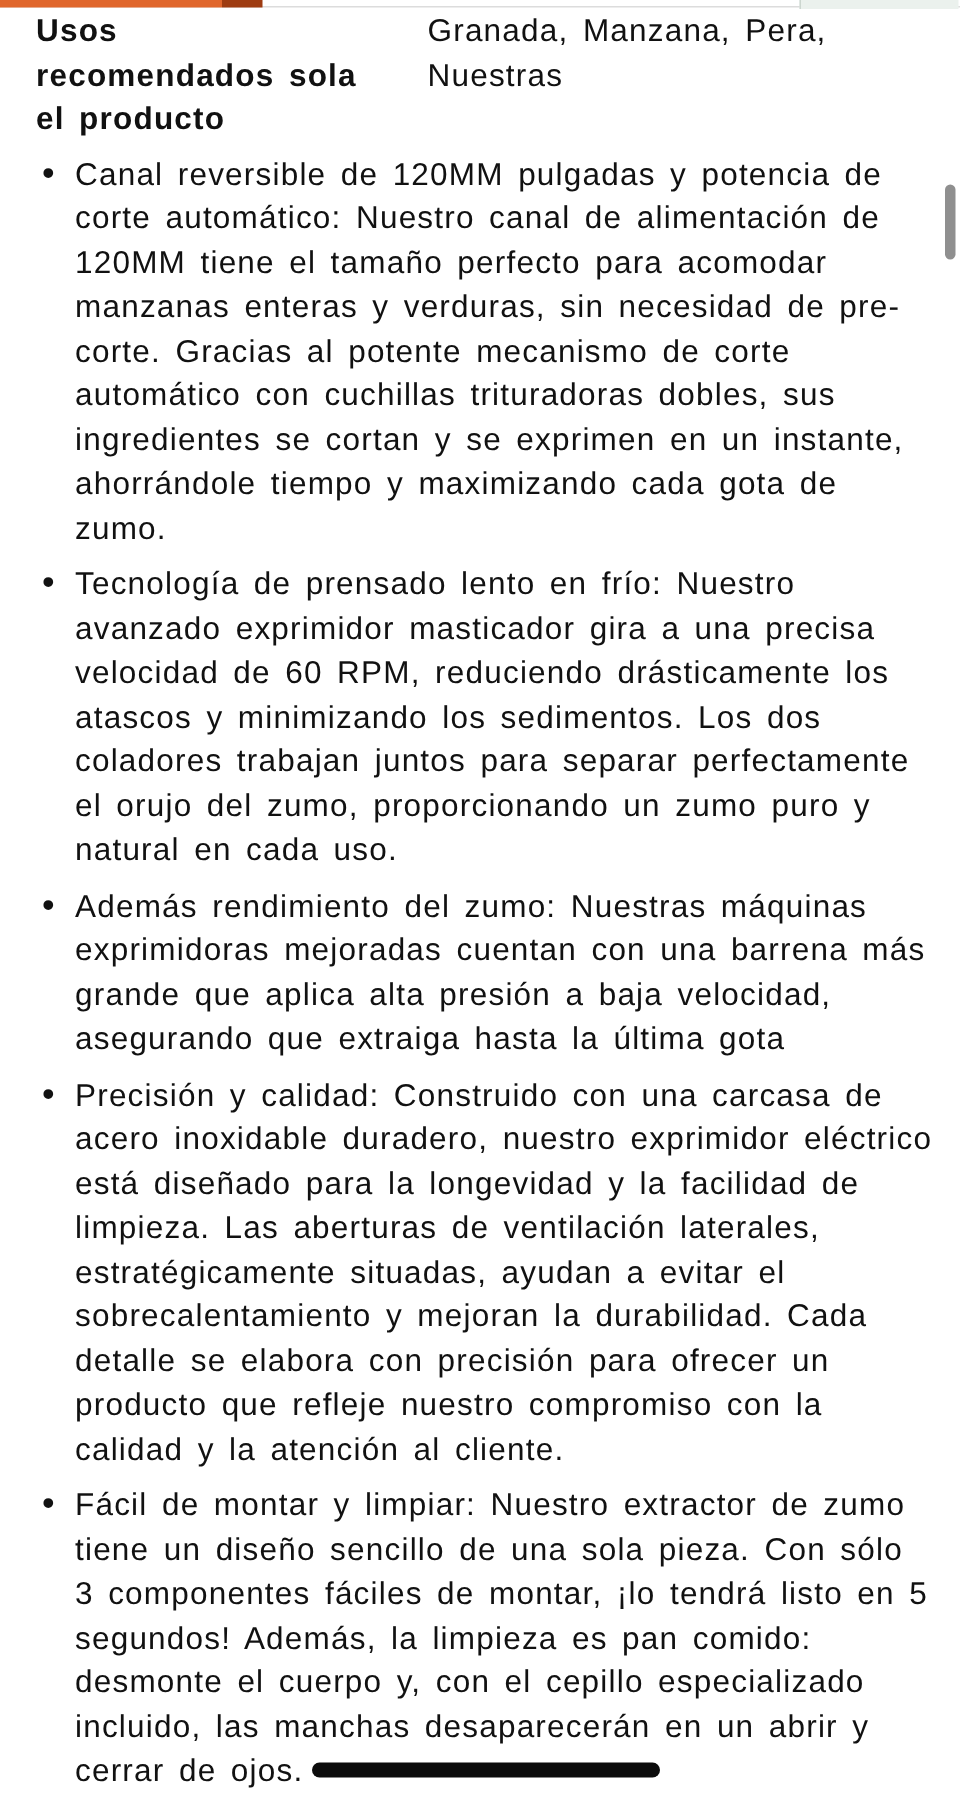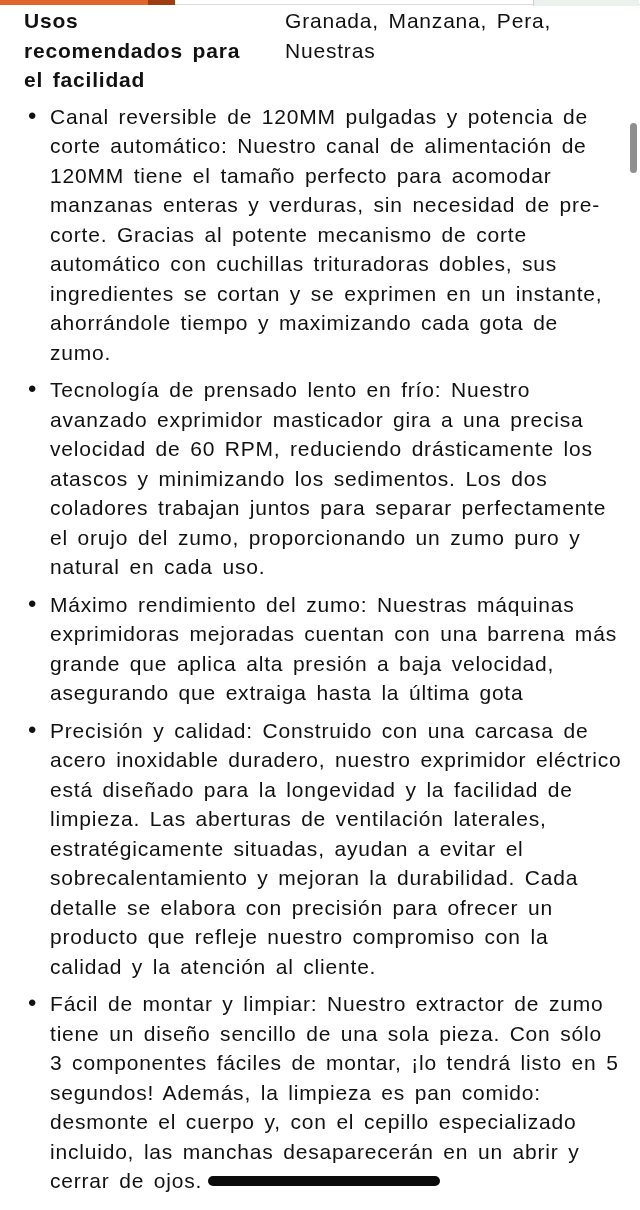--- a/index.html
+++ b/index.html
@@ -96,33 +96,33 @@
 <body>
 
 <div class="top-hairline"></div>
 <div class="top-accent"></div>
 <div class="top-accent-dark"></div>
 <div class="top-corner-box"></div>
 
 <div class="scrollbar-thumb"></div>
 
 <div class="spec-row text">
-  <div class="spec-label">Usos recomendados para el facilidad</div>
+  <div class="spec-label">Usos recomendados sola el producto</div>
   <div class="spec-value">Granada, Manzana, Pera, Nuestras</div>
 </div>
 
 <ul class="features text">
   <li>
     <span>Canal reversible de 120MM pulgadas y potencia de corte automático: Nuestro canal de alimentación de 120MM tiene el tamaño perfecto para acomodar manzanas enteras y verduras, sin necesidad de pre-corte. Gracias al potente mecanismo de corte automático con cuchillas trituradoras dobles, sus ingredientes se cortan y se exprimen en un instante, ahorrándole tiempo y maximizando cada gota de zumo.</span>
   </li>
   <li>
     <span>Tecnología de prensado lento en frío: Nuestro avanzado exprimidor masticador gira a una precisa velocidad de 60 RPM, reduciendo drásticamente los atascos y minimizando los sedimentos. Los dos coladores trabajan juntos para separar perfectamente el orujo del zumo, proporcionando un zumo puro y natural en cada uso.</span>
   </li>
   <li>
-    <span>Máximo rendimiento del zumo: Nuestras máquinas exprimidoras mejoradas cuentan con una barrena más grande que aplica alta presión a baja velocidad, asegurando que extraiga hasta la última gota</span>
+    <span>Además rendimiento del zumo: Nuestras máquinas exprimidoras mejoradas cuentan con una barrena más grande que aplica alta presión a baja velocidad, asegurando que extraiga hasta la última gota</span>
   </li>
   <li>
     <span>Precisión y calidad: Construido con una carcasa de acero inoxidable duradero, nuestro exprimidor eléctrico está diseñado para la longevidad y la facilidad de limpieza. Las aberturas de ventilación laterales, estratégicamente situadas, ayudan a evitar el sobrecalentamiento y mejoran la durabilidad. Cada detalle se elabora con precisión para ofrecer un producto que refleje nuestro compromiso con la calidad y la atención al cliente.</span>
   </li>
   <li>
     <span>Fácil de montar y limpiar: Nuestro extractor de zumo tiene un diseño sencillo de una sola pieza. Con sólo 3 componentes fáciles de montar, ¡lo tendrá listo en 5 segundos! Además, la limpieza es pan comido: desmonte el cuerpo y, con el cepillo especializado incluido, las manchas desaparecerán en un abrir y cerrar de ojos.</span><span class="redaction-bar"></span>
   </li>
 </ul>
 
 </body></html>

